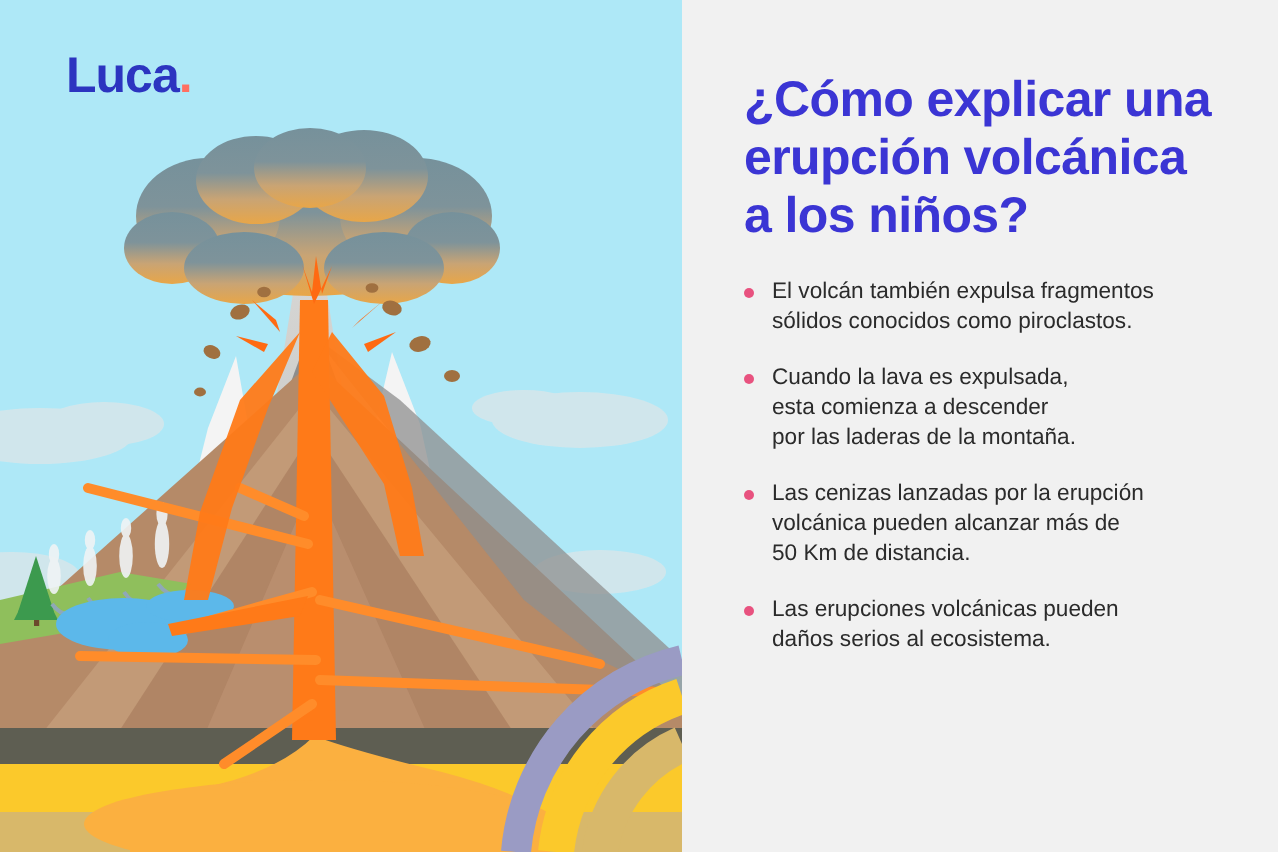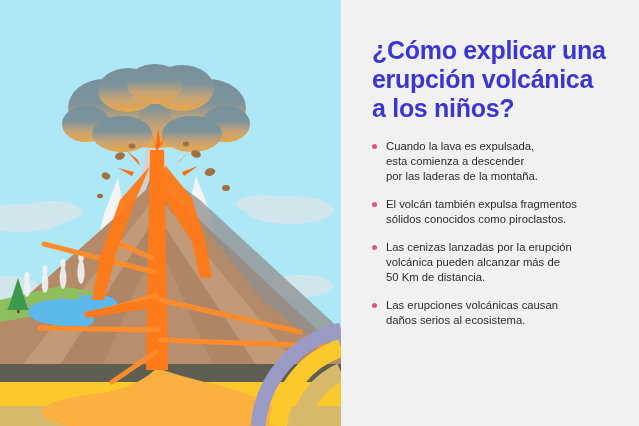--- a/index.html
+++ b/index.html
@@ -204,44 +204,47 @@
         <ellipse cx="100" cy="196" rx="3" ry="2.2"></ellipse>
       </g>
 
       <g fill="none">
         <path d="M341 330 A 108 108 0 0 0 258 426" stroke="#9a9bc4" stroke-width="15"></path>
         <path d="M341 348 A 92 92 0 0 0 278 426" stroke="#fbc92b" stroke-width="18"></path>
         <path d="M341 372 A 70 70 0 0 0 300 426" stroke="#d8b86a" stroke-width="18"></path>
       </g>
     </svg>
 
+    <div id="logo">
+      <span>Luca</span><span class="dot">.</span>
+    </div>
   </div>
 
   <div id="textpanel">
     <h1 id="title">¿Cómo explicar una erupción volcánica a los niños?</h1>
 
     <ul id="bullets">
+      <li>
+        <span class="bdot"></span>
+        <span class="btxt">El volcán también expulsa fragmentos
+sólidos conocidos como piroclastos.</span>
+      </li>
       <li>
         <span class="bdot"></span>
         <span class="btxt">Cuando la lava es expulsada,
 esta comienza a descender
 por las laderas de la montaña.</span>
       </li>
       <li>
         <span class="bdot"></span>
-        <span class="btxt">El volcán también expulsa fragmentos
-sólidos conocidos como piroclastos.</span>
-      </li>
-      <li>
-        <span class="bdot"></span>
         <span class="btxt">Las cenizas lanzadas por la erupción
 volcánica pueden alcanzar más de
 50 Km de distancia.</span>
       </li>
       <li>
         <span class="bdot"></span>
-        <span class="btxt">Las erupciones volcánicas causan
+        <span class="btxt">Las erupciones volcánicas pueden
 daños serios al ecosistema.</span>
       </li>
     </ul>
   </div>
 
 </div>
 
 </body></html>

